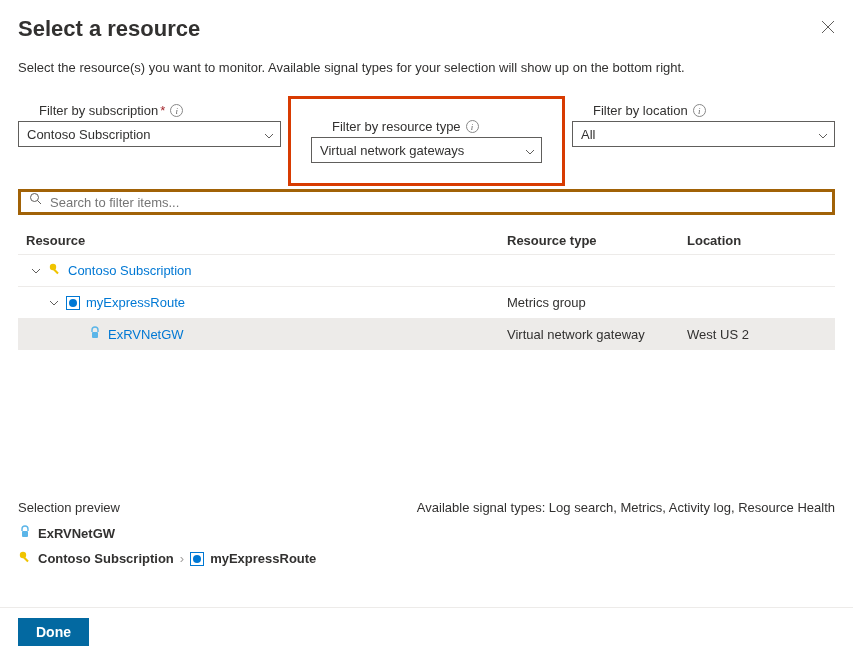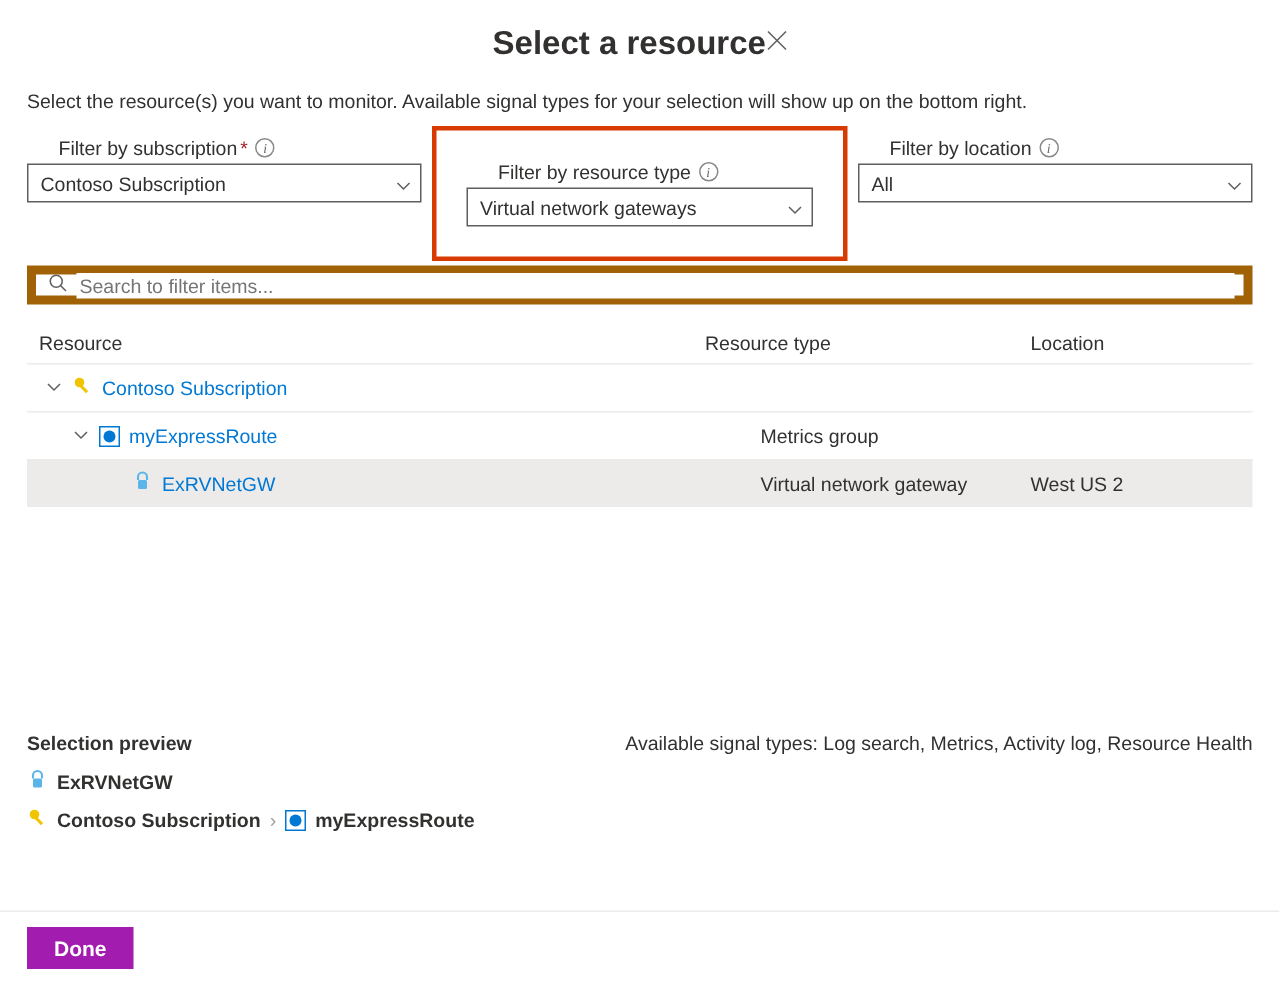--- a/index.html
+++ b/index.html
@@ -11,40 +11,40 @@
     background: #fff;
     width: 853px;
     height: 656px;
     position: relative;
   }
   .panel {
     padding: 16px 18px 0 18px;
   }
   .header {
     display: flex;
-    justify-content: center;
+    justify-content: space-between;
     align-items: flex-start;
   }
   .title {
     font-size: 22px;
     font-weight: 600;
     color: #323130;
     margin: 0 0 18px 0;
   }
   .close-icon {
     font-size: 16px;
     color: #605e5c;
     cursor: pointer;
     margin-top: 4px;
     font-weight: 300;
   }
   .description {
     font-size: 13px;
     color: #323130;
-    margin-bottom: 16px;
+    margin-bottom: 28px;
   }
   .filters {
     display: flex;
     gap: 14px;
     margin-bottom: 10px;
   }
   .filter-col { flex: 1; }
   .filter-label {
     font-size: 13px;
     color: #323130;
@@ -82,41 +82,39 @@
   }
   .highlight-red {
     border: 3px solid #d83b01;
     padding: 20px;
     margin: -7px;
   }
   .highlight-red .select-box { border-color: #605e5c; }
   .chev { color: #605e5c; }
   .search-box {
     display: flex;
-    align-items: center;
-    border: 6px solid #a16207;
+    border: 3px solid #a16207;
     height: 26px;
     padding: 0 6px 0 8px;
     margin-bottom: 12px;
     color: #605e5c;
   }
   .search-box .mag { margin-right: 6px; color: #605e5c; }
   .search-box input {
     border: none;
     outline: none;
     flex: 1;
     font-size: 13px;
     color: #323130;
   }
   .table-head {
     display: flex;
     padding: 6px 8px;
-    font-weight: 400;
-    font-size: 13px;
-    gap: 37px;
+    font-weight: 700;
+    font-size: 13px;
   }
   .col-res { flex: 1; }
   .col-type { width: 180px; }
   .col-loc { width: 140px; }
   .row {
     display: flex;
     align-items: center;
     padding: 6px 8px;
     border-top: 1px solid #edebe9;
     min-height: 32px;
@@ -139,31 +137,31 @@
   .icon-rg::after{
     content:""; position:absolute; left:2px; top:2px; width:8px; height:8px;
     background:#0078d4; border-radius:50%;
   }
   .icon-gw { color:#5bb5e8; font-size:14px; }
   .bottom-row {
     display:flex; justify-content:space-between;
     margin-top: 150px;
     font-size: 13px;
   }
-  .preview-title { margin-bottom: 10px; font-weight: bold; }
+  .preview-title { margin-bottom: 10px; }
   .preview-item { display:flex; align-items:center; gap:6px; font-weight:600; margin-bottom:8px; }
   .breadcrumb { display:flex; align-items:center; gap:6px; font-weight:600; }
   .bc-sep { color:#a19f9d; font-weight:400; }
   .footer {
     position:absolute; left:0; right:0; bottom:0;
     border-top:1px solid #edebe9;
     padding: 10px 18px;
   }
   .btn-primary {
-    background:#a21caf; color:#fff; border:none;
+    background:#0369a1; color:#fff; border:none;
     padding: 6px 18px; font-size:14px; cursor:pointer;
     font-weight:600;
   }
 </style>
 </head>
 <body>
 
 <div class="panel">
   <div class="header">
     <div class="title">Select a resource</div>

